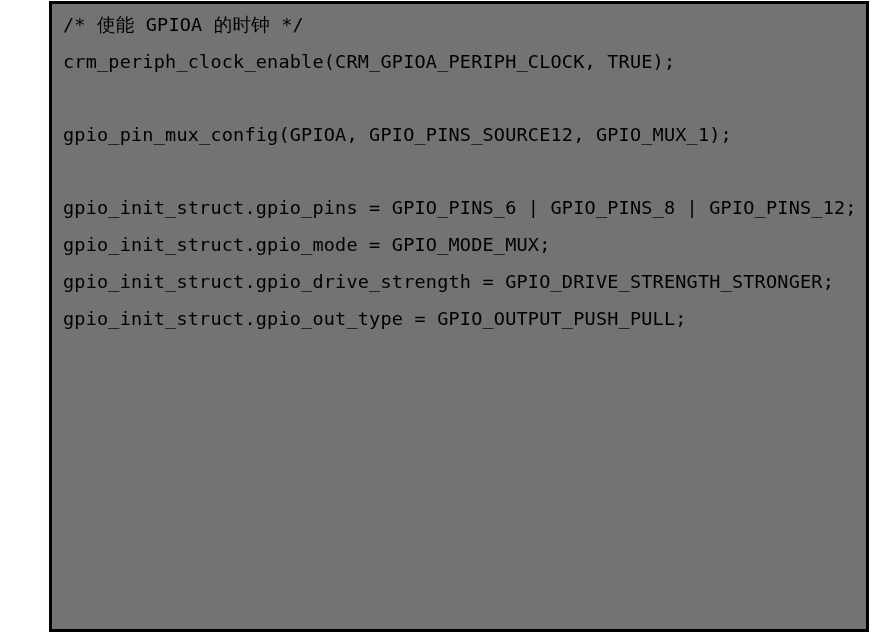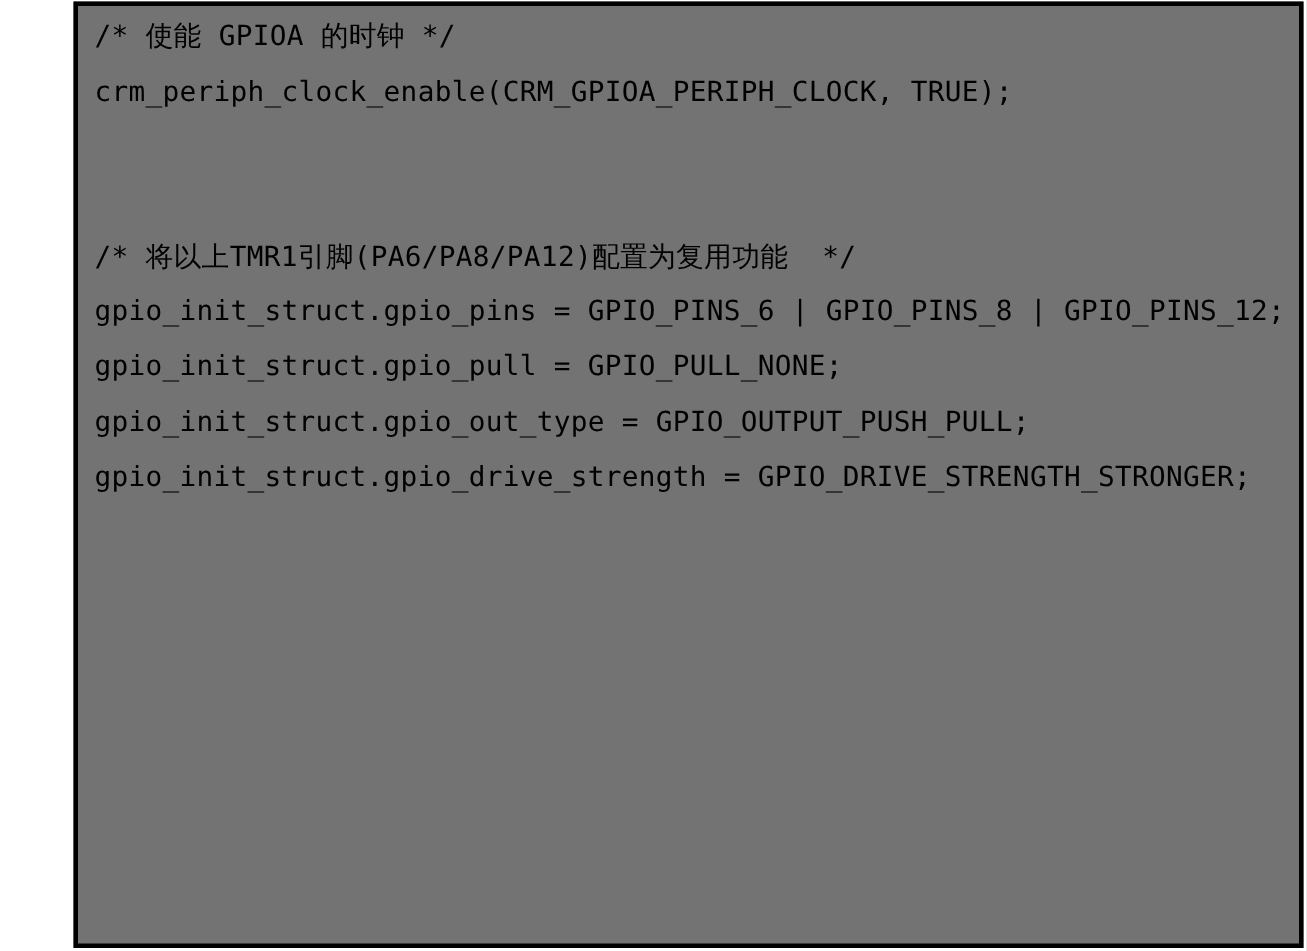--- a/index.html
+++ b/index.html
@@ -39,20 +39,20 @@
   }
 </style>
 </head>
 <body>
 
 <div class="page">
   <div class="code-frame">
     <div class="code-line">/* 使能 GPIOA 的时钟 */</div>
     <div class="code-line">crm_periph_clock_enable(CRM_GPIOA_PERIPH_CLOCK, TRUE);</div>
     <div class="code-line"></div>
+    <div class="code-line">gpio_pin_mux_config(GPIOA, GPIO_PINS_SOURCE12, GPIO_MUX_1);</div>
     <div class="code-line"></div>
-    <div class="code-line">/* 将以上TMR1引脚(PA6/PA8/PA12)配置为复用功能  */</div>
     <div class="code-line">gpio_init_struct.gpio_pins = GPIO_PINS_6 | GPIO_PINS_8 | GPIO_PINS_12;</div>
-    <div class="code-line">gpio_init_struct.gpio_pull = GPIO_PULL_NONE;</div>
+    <div class="code-line">gpio_init_struct.gpio_mode = GPIO_MODE_MUX;</div>
+    <div class="code-line">gpio_init_struct.gpio_drive_strength = GPIO_DRIVE_STRENGTH_STRONGER;</div>
     <div class="code-line">gpio_init_struct.gpio_out_type = GPIO_OUTPUT_PUSH_PULL;</div>
-    <div class="code-line">gpio_init_struct.gpio_drive_strength = GPIO_DRIVE_STRENGTH_STRONGER;</div>
   </div>
 </div>
 
 </body></html>

